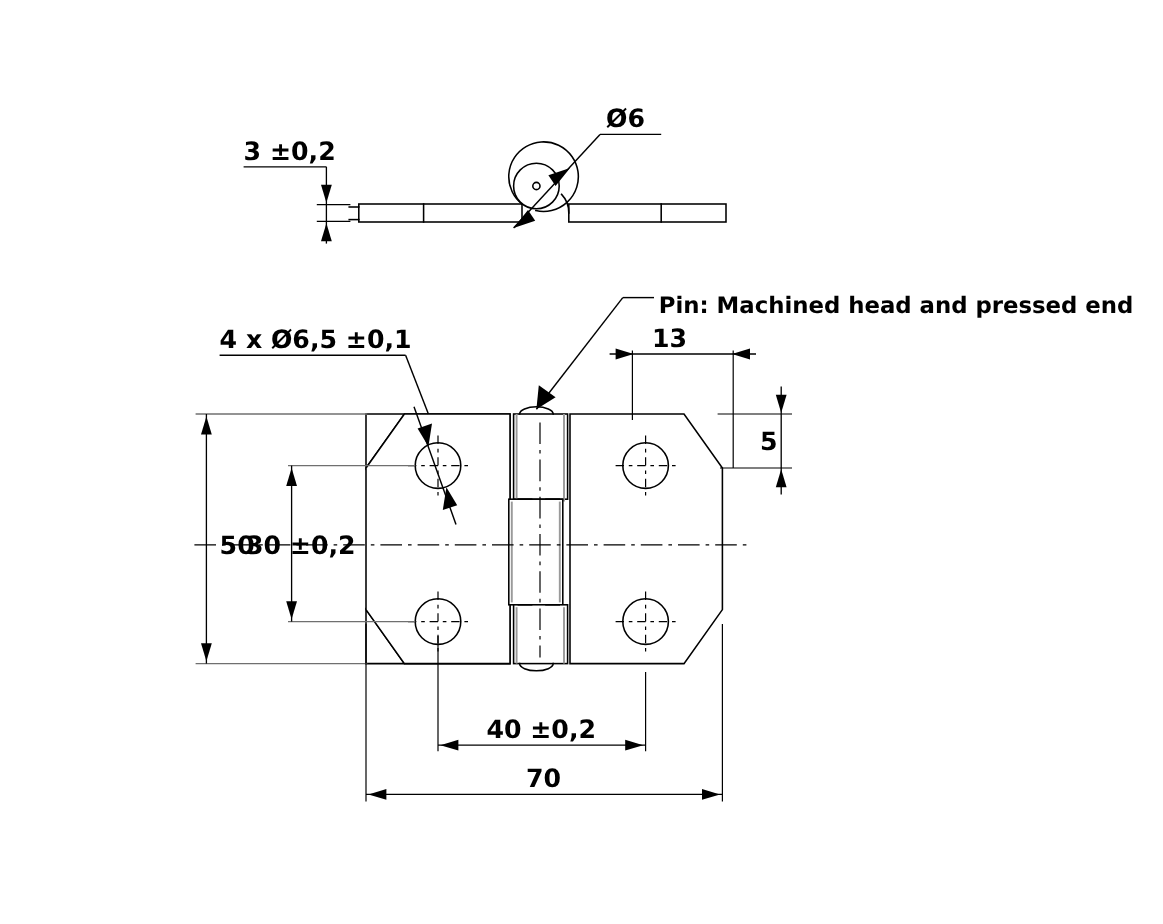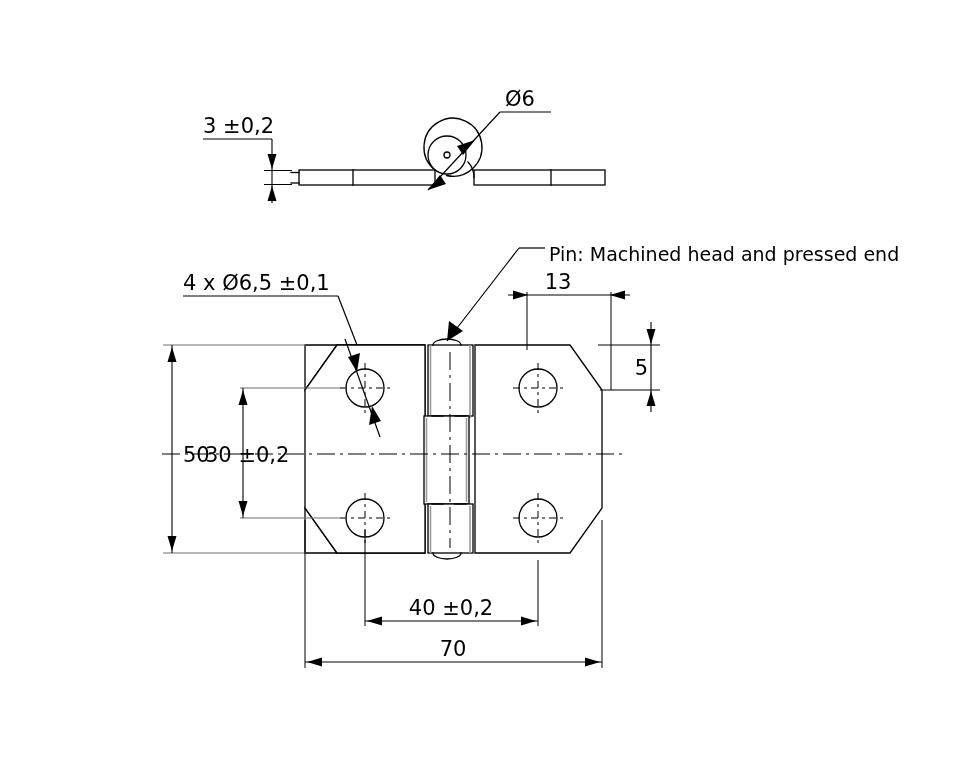--- a/index.html
+++ b/index.html
@@ -13,20 +13,21 @@
     height: 770px;
     font-family: "DejaVu Sans", sans-serif;
     overflow: hidden;
     position: relative;
   }
   #drawing-root {
     position: absolute;
     top: 0; left: 0;
     width: 969px;
     height: 770px;
+    font-weight: bold;
   }
   svg#drawing {
     display: block;
     width: 969px;
     height: 770px;
     background: #ffffff;
   }
   text {
     font-family: "DejaVu Sans", sans-serif;
     fill: #000000;

